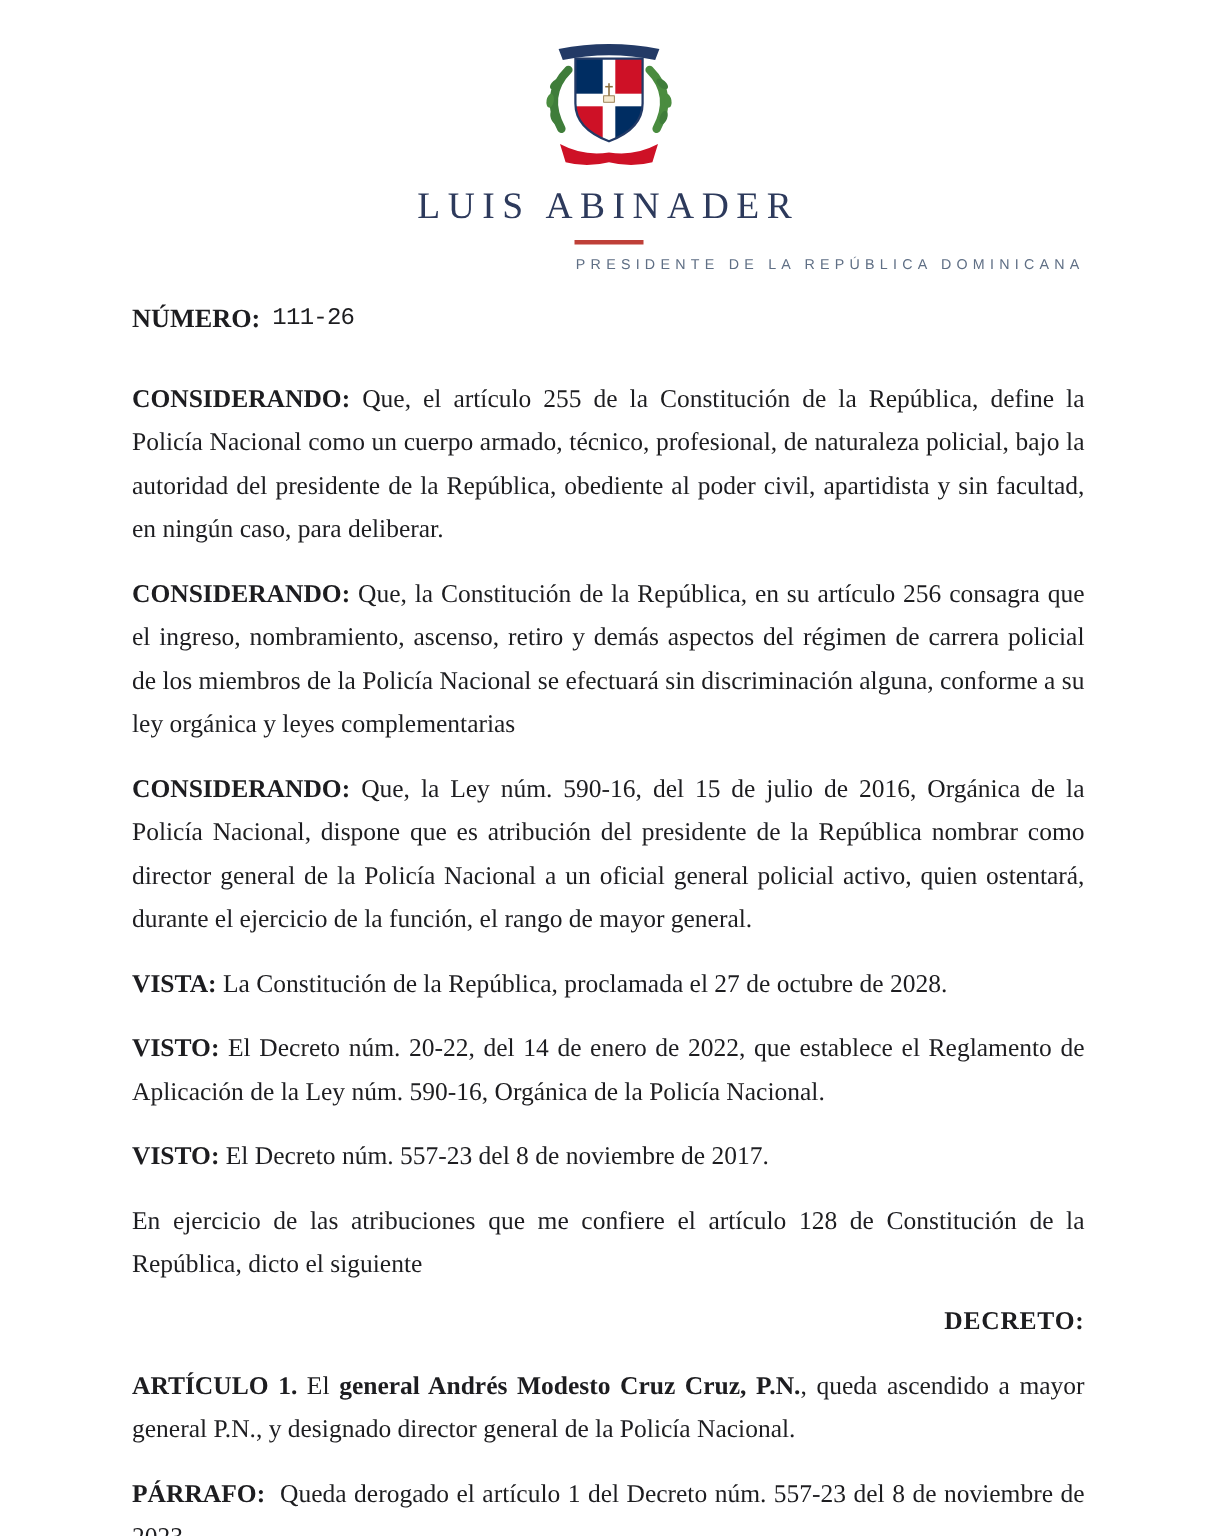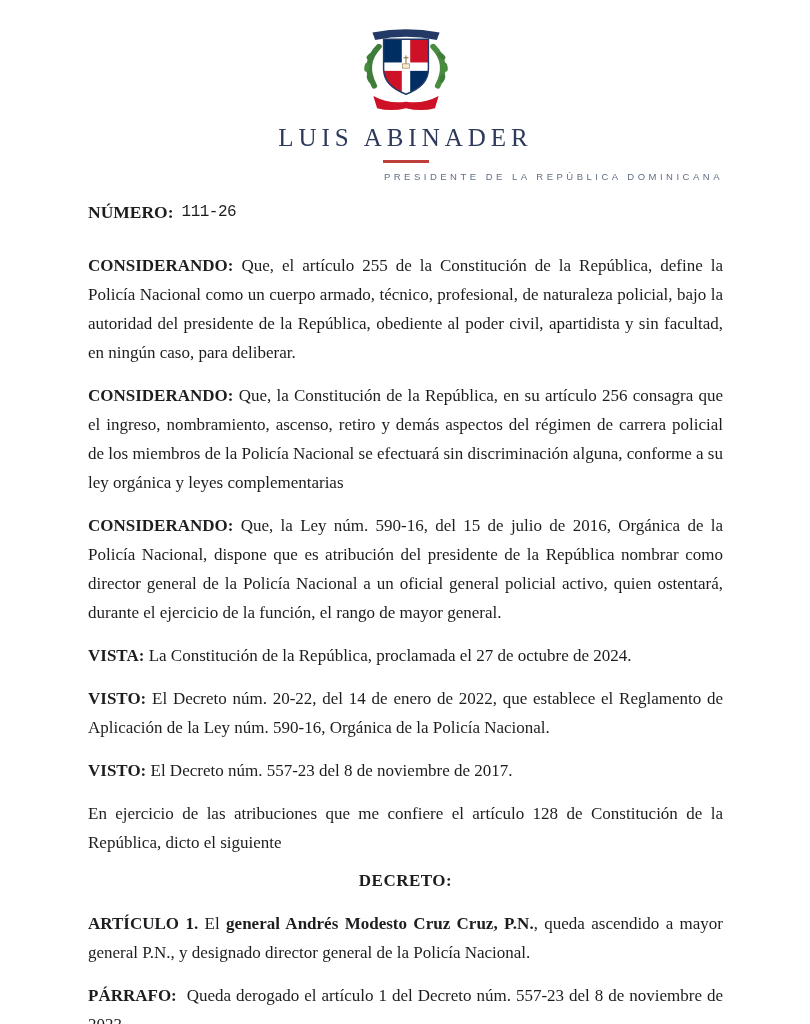--- a/index.html
+++ b/index.html
@@ -26,21 +26,21 @@
     font-family:"Liberation Mono", monospace; font-weight:400;
     font-size:16px; position:relative; top:-2px; margin-left:8px;
     letter-spacing:-0.5px;
   }
   .bodytext { margin-top:28px; }
   p.doc {
     font-size:17px; line-height:29px; text-align:justify;
     margin:0 0 14px 0;
   }
   .decreto {
-    text-align:center; font-weight:bold; font-size:17px;
+    text-align:right; font-weight:bold; font-size:17px;
     letter-spacing:0.5px; margin:8px 0 18px 0;
   }
   .footer {
     margin-top:auto; display:flex; align-items:center;
     justify-content:center; gap:14px; padding-bottom:4px;
   }
   .fline { width:92px; height:2px; background:#c2574e; }
 </style>
 </head>
 <body>
@@ -84,21 +84,21 @@
     <div class="rule"></div>
     <div class="subtitle">PRESIDENTE DE LA REPÚBLICA DOMINICANA</div>
   </div>
 
   <div class="numero"><span>NÚMERO:</span><span class="val">111-26</span></div>
 
   <div class="bodytext">
     <p class="doc"><strong>CONSIDERANDO:</strong> <span>Que, el artículo 255 de la Constitución de la República, define la Policía Nacional como un cuerpo armado, técnico, profesional, de naturaleza policial, bajo la autoridad del presidente de la República, obediente al poder civil, apartidista y sin facultad, en ningún caso, para deliberar.</span></p>
     <p class="doc"><strong>CONSIDERANDO:</strong> <span>Que, la Constitución de la República, en su artículo 256 consagra que el ingreso, nombramiento, ascenso, retiro y demás aspectos del régimen de carrera policial de los miembros de la Policía Nacional se efectuará sin discriminación alguna, conforme a su ley orgánica y leyes complementarias</span></p>
     <p class="doc"><strong>CONSIDERANDO:</strong> <span>Que, la Ley núm. 590-16, del 15 de julio de 2016, Orgánica de la Policía Nacional, dispone que es atribución del presidente de la República nombrar como director general de la Policía Nacional a un oficial general policial activo, quien ostentará, durante el ejercicio de la función, el rango de mayor general.</span></p>
-    <p class="doc"><strong>VISTA:</strong> <span>La Constitución de la República, proclamada el 27 de octubre de 2024.</span></p>
+    <p class="doc"><strong>VISTA:</strong> <span>La Constitución de la República, proclamada el 27 de octubre de 2028.</span></p>
     <p class="doc"><strong>VISTO:</strong> <span>El Decreto núm. 20-22, del 14 de enero de 2022, que establece el Reglamento de Aplicación de la Ley núm. 590-16, Orgánica de la Policía Nacional.</span></p>
     <p class="doc"><strong>VISTO:</strong> <span>El Decreto núm. 557-23 del 8 de noviembre de 2017.</span></p>
     <p class="doc"><strong></strong><span>En ejercicio de las atribuciones que me confiere el artículo 128 de Constitución de la República, dicto el siguiente</span></p>
 
     <div class="decreto">DECRETO:</div>
 
     <p class="doc"><strong>ARTÍCULO 1.</strong> <span>El</span> <strong>general Andrés Modesto Cruz Cruz, P.N.</strong><span>, queda ascendido a mayor general P.N., y designado director general de la Policía Nacional.</span></p>
     <p class="doc"><strong>PÁRRAFO:</strong>&nbsp; <span>Queda derogado el artículo 1 del Decreto núm. 557-23 del 8 de noviembre de 2023.</span></p>
   </div>
 

